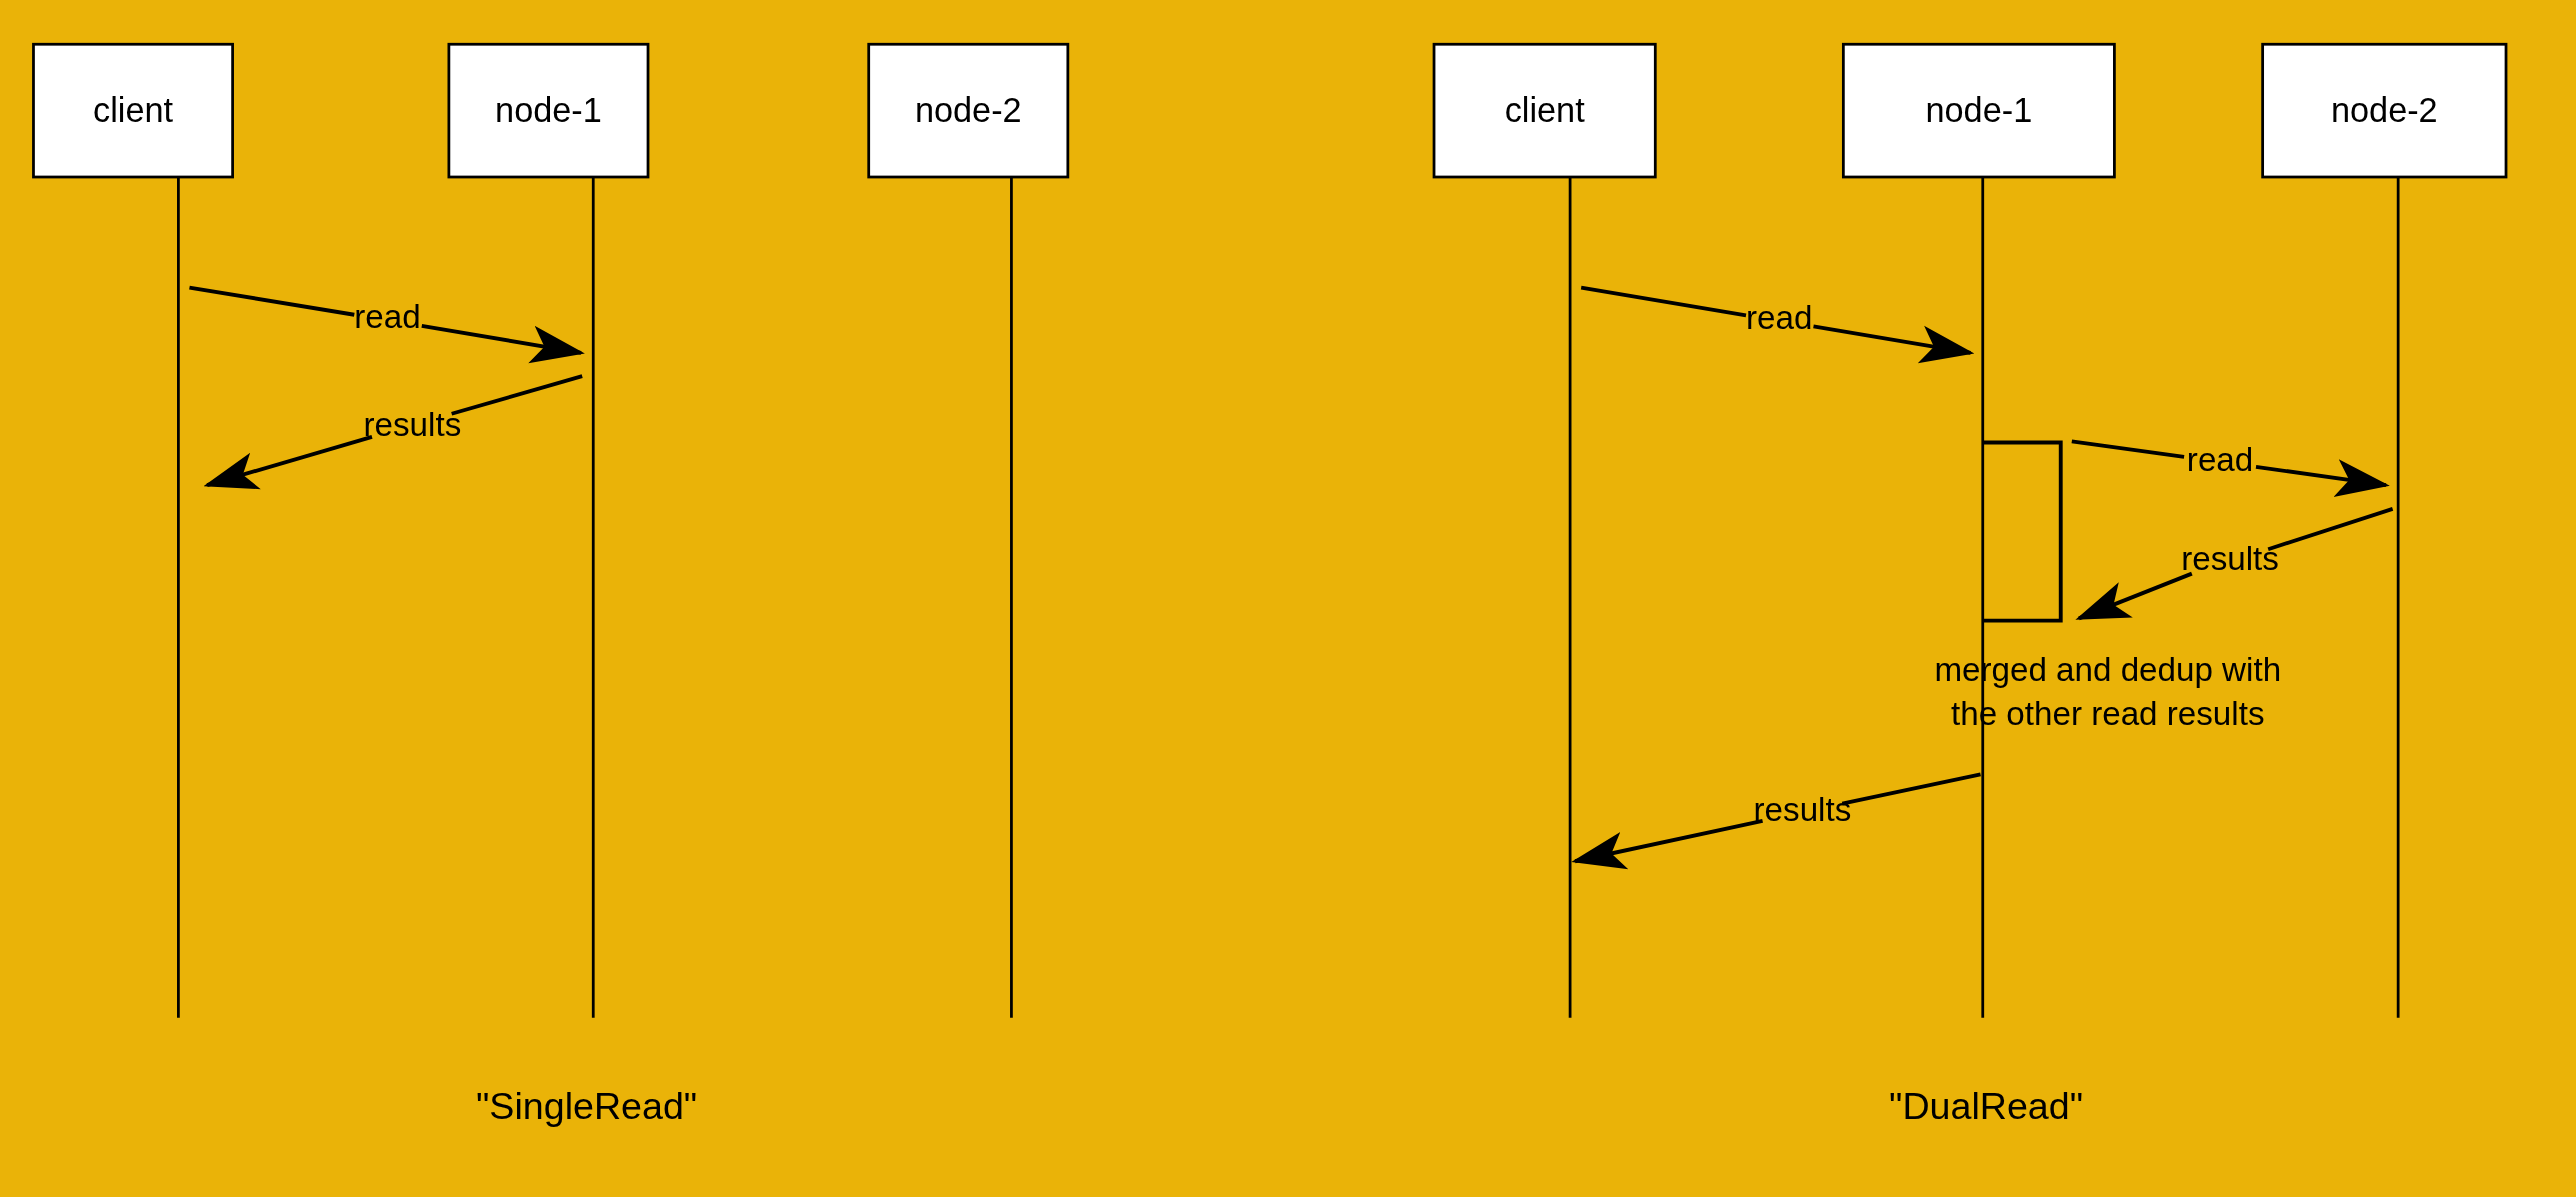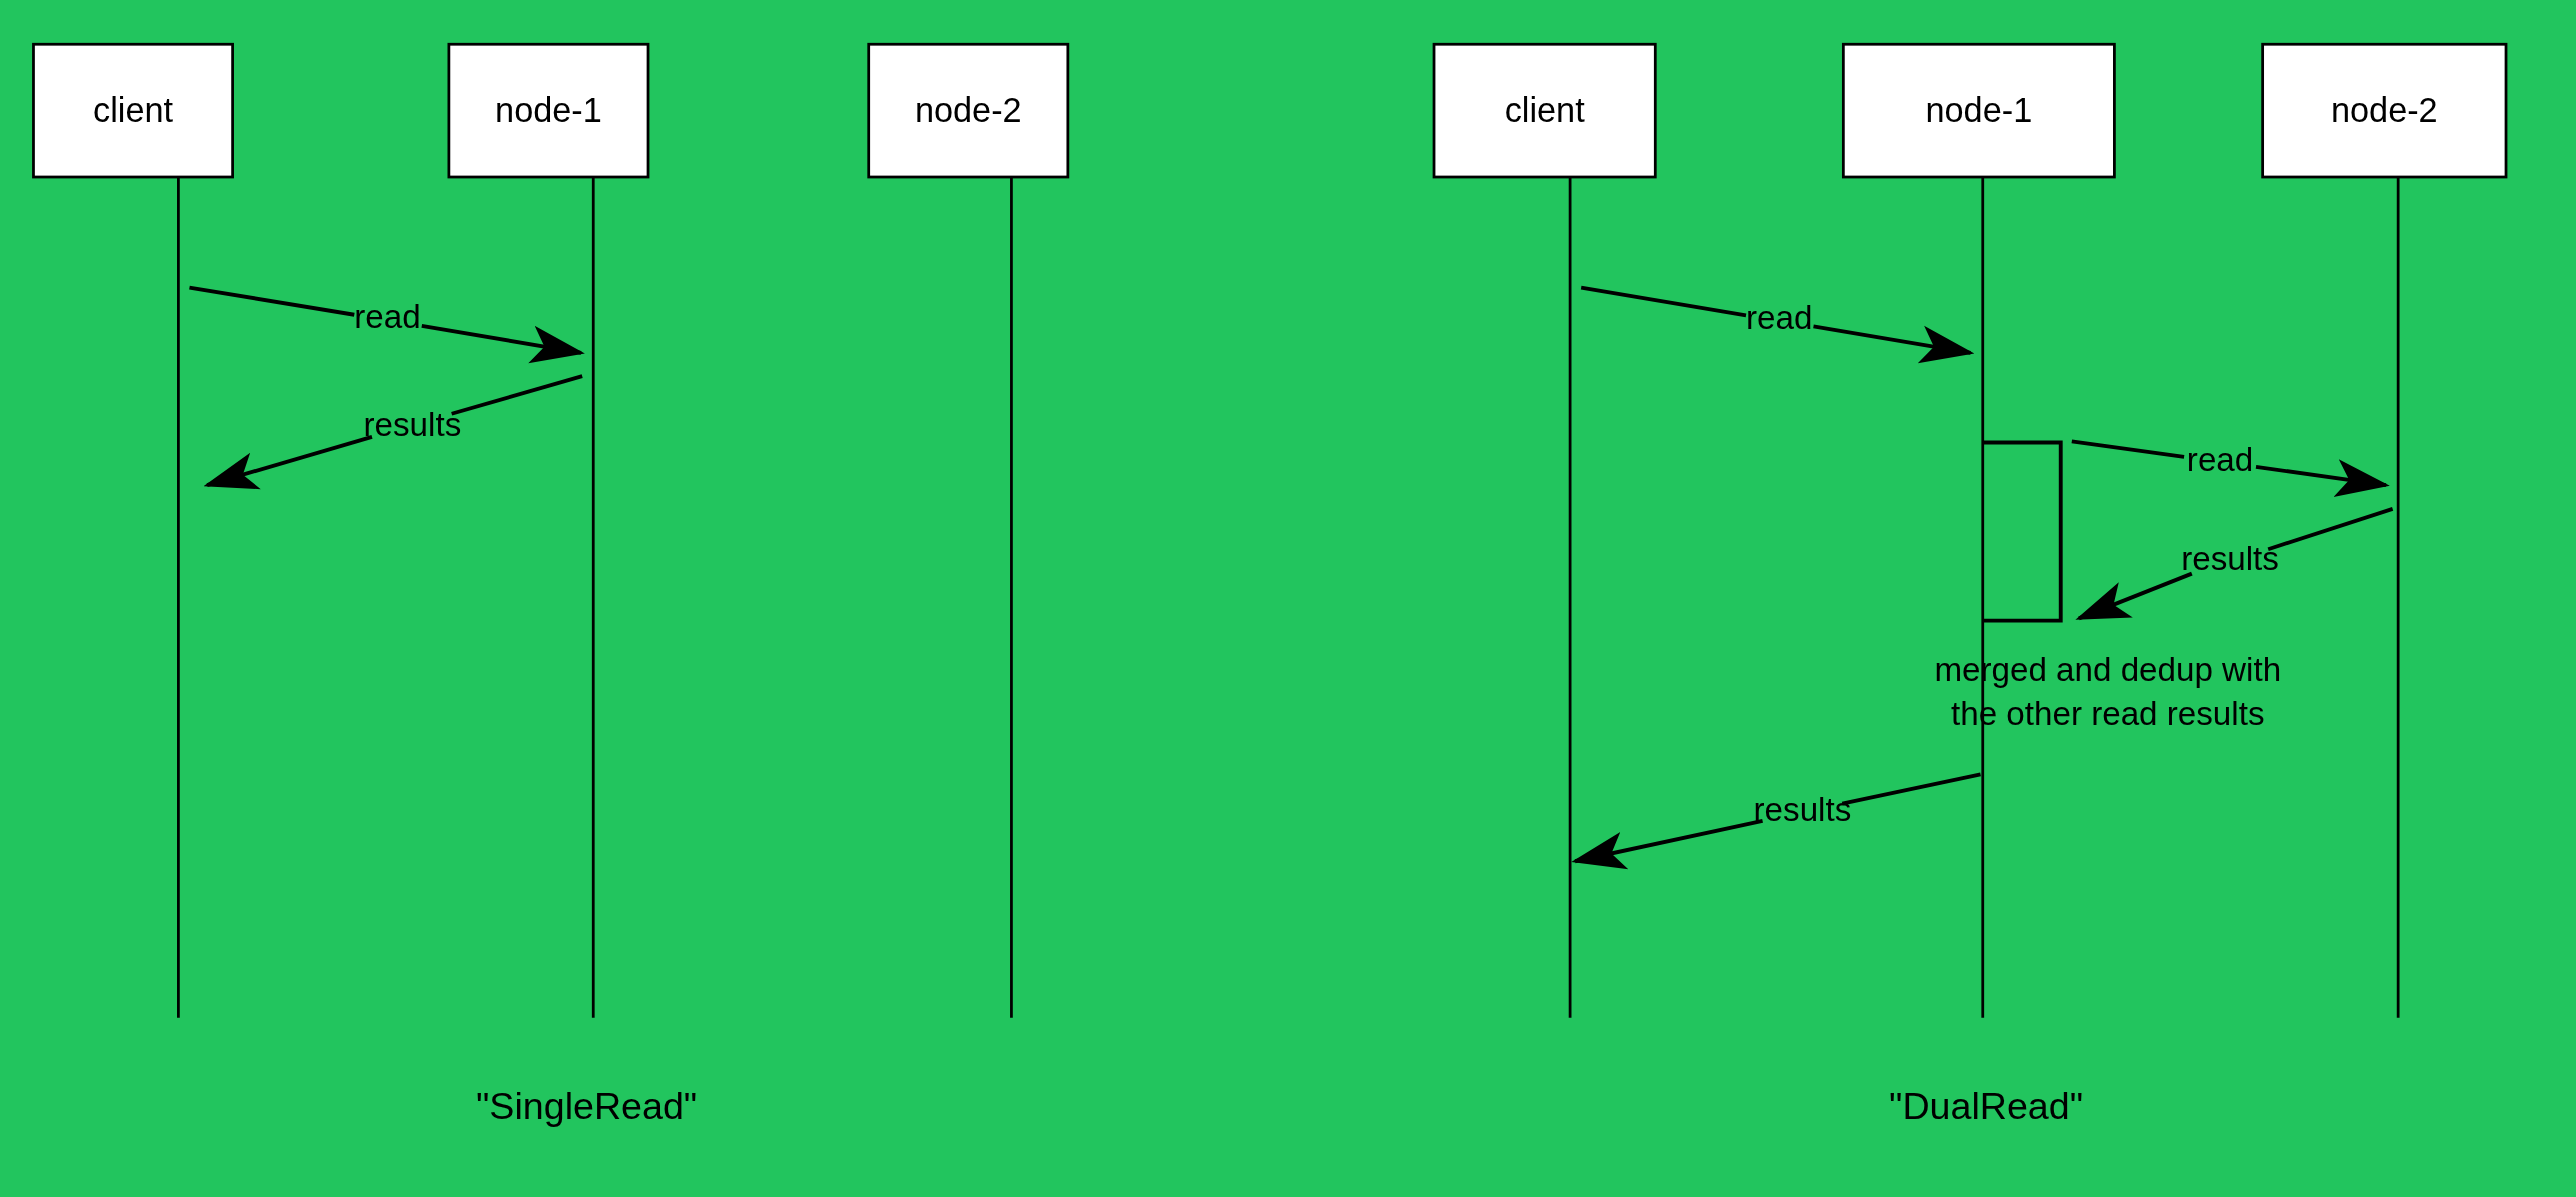--- a/index.html
+++ b/index.html
@@ -7,21 +7,21 @@
     padding: 0;
     background: #ffffff;
   }
   body {
     font-family: "Liberation Sans", sans-serif;
   }
   #canvas {
     position: relative;
     width: 2576px;
     height: 1197px;
-    background: #22c55e;
+    background: #eab308;
     overflow: hidden;
   }
   #sequence-svg {
     position: absolute;
     left: 0;
     top: 0;
     width: 2576px;
     height: 1197px;
     display: block;
   }

